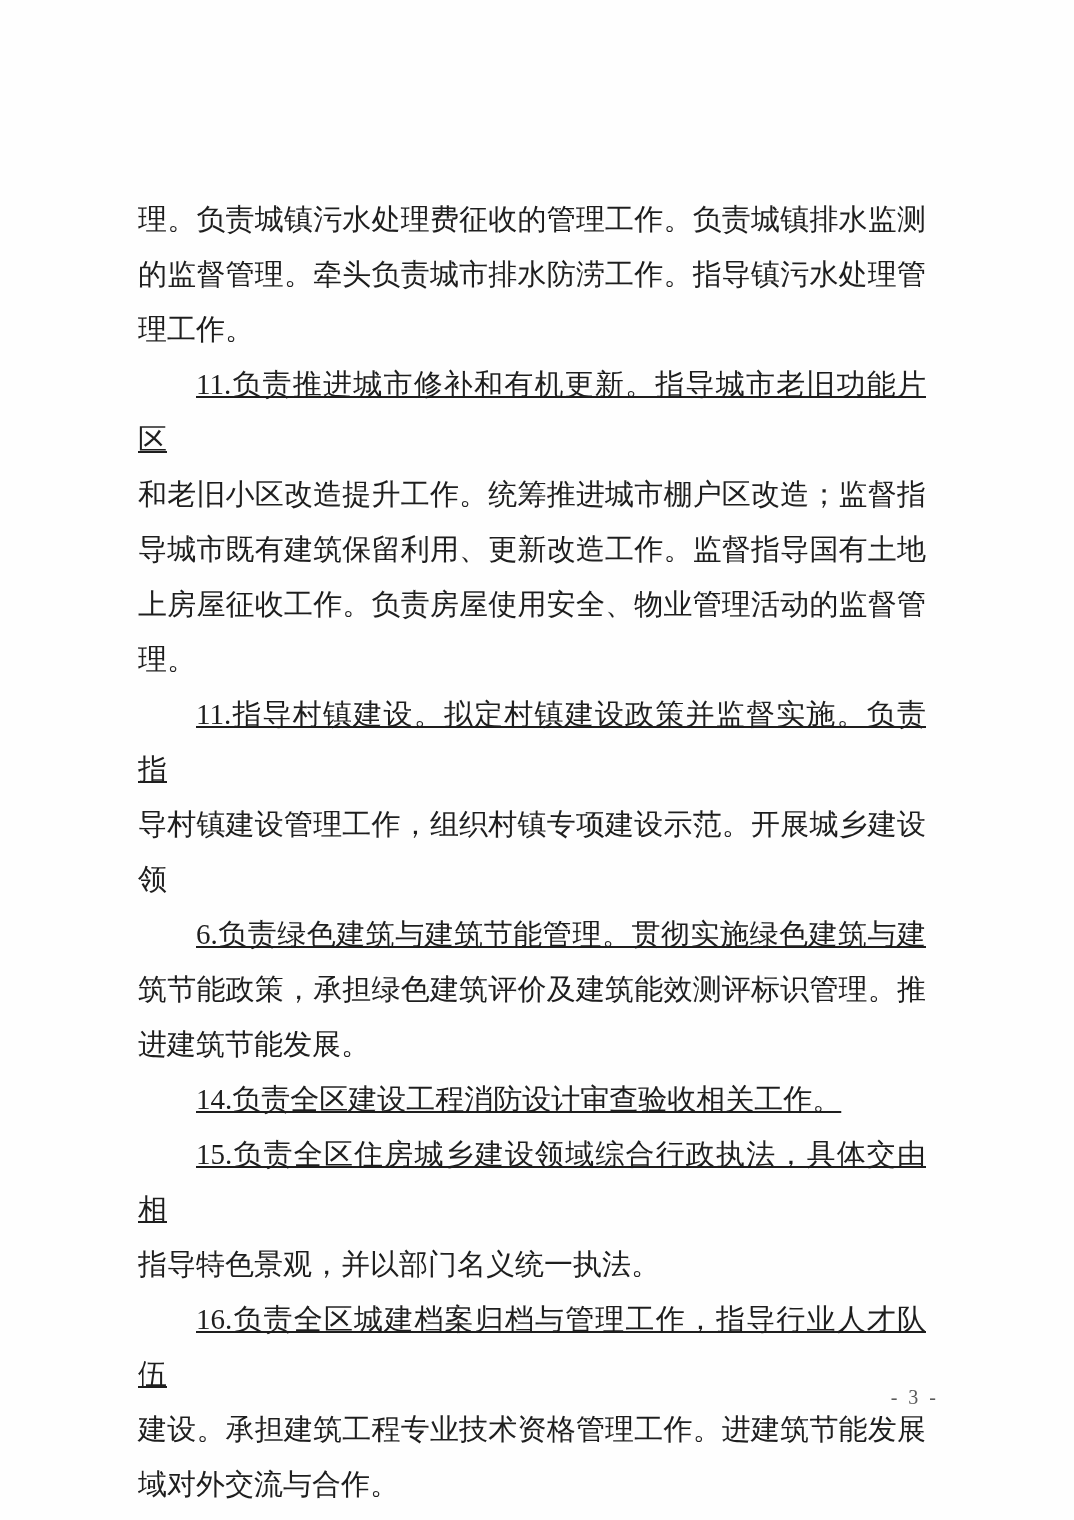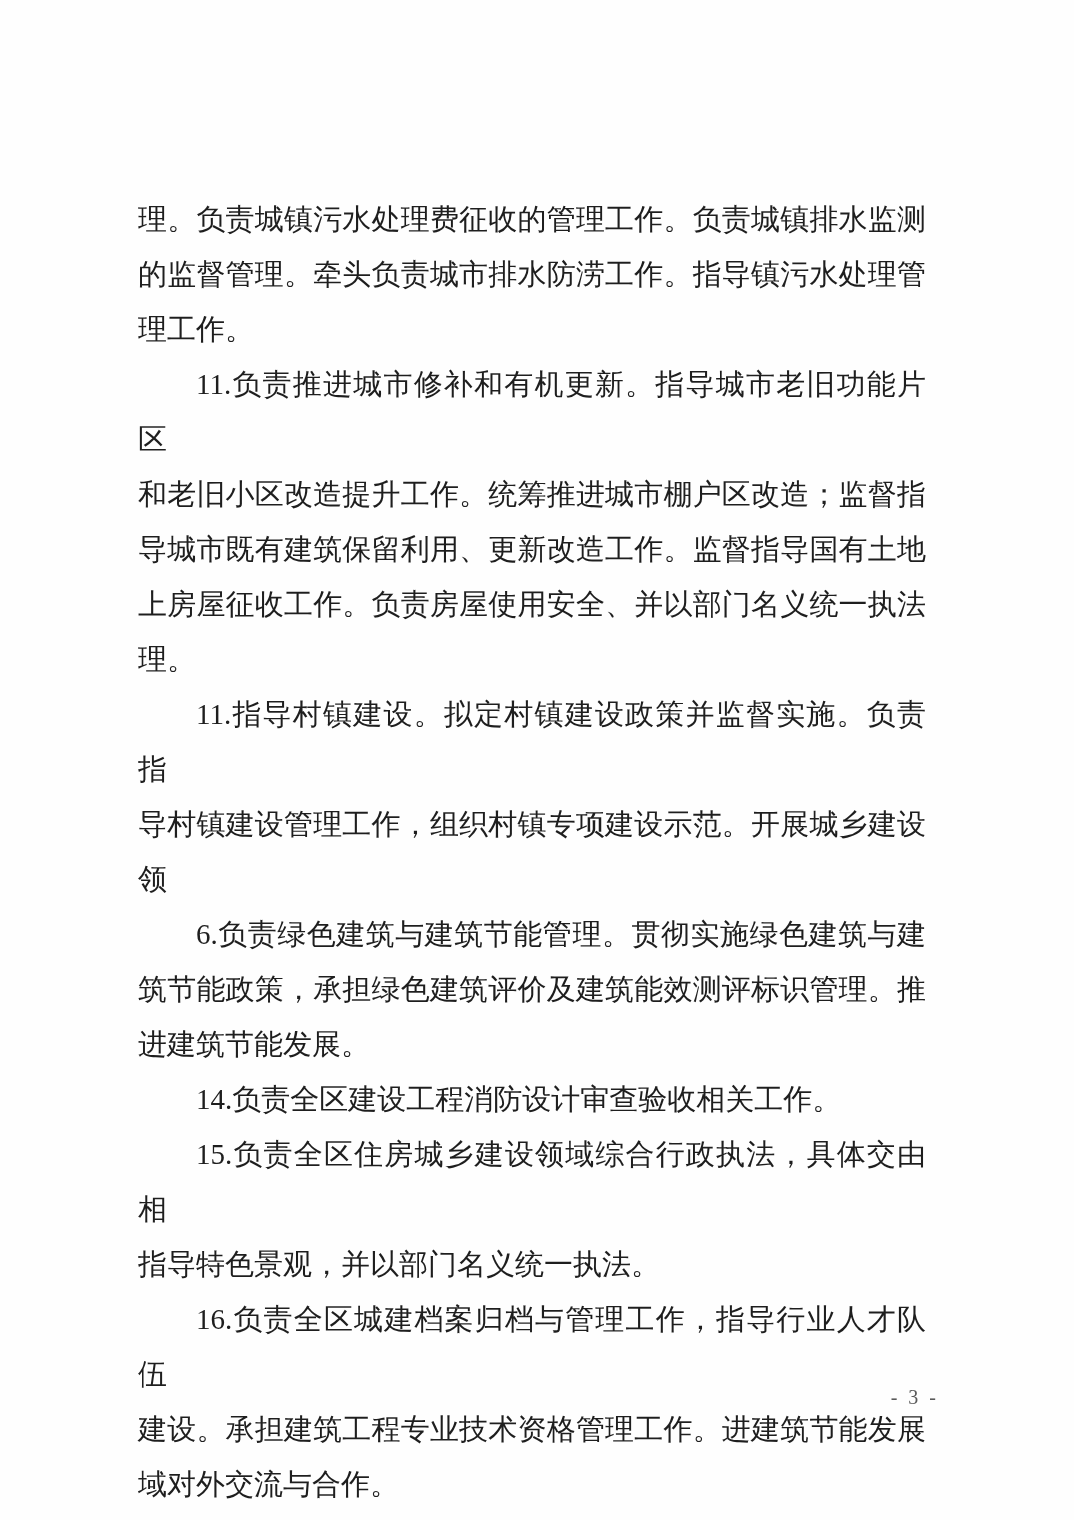--- a/index.html
+++ b/index.html
@@ -33,20 +33,21 @@
     text-align: justify;
     -webkit-text-align-last: left;
     text-align-last: left;
   }
   .line.fill {
     text-align-last: justify;
     -webkit-text-align-last: justify;
   }
   .line.indent {
     text-indent: 2em;
+    text-decoration: underline;
   }
   .footer {
     position: absolute;
     top: 1386px;
     right: 135px;
     color: #5a5a5a;
     font-size: 20px;
     letter-spacing: 3px;
     font-family: "Liberation Serif", "DejaVu Serif", serif;
   }
@@ -58,21 +59,21 @@
   <div class="text-block" id="document-body">
       <div class="para">
         <div class="line fill">理。负责城镇污水处理费征收的管理工作。负责城镇排水监测</div>
         <div class="line fill">的监督管理。牵头负责城市排水防涝工作。指导镇污水处理管</div>
         <div class="line">理工作。</div>
       </div>
       <div class="para">
         <div class="line indent fill">11.负责推进城市修补和有机更新。指导城市老旧功能片区</div>
         <div class="line fill">和老旧小区改造提升工作。统筹推进城市棚户区改造；监督指</div>
         <div class="line fill">导城市既有建筑保留利用、更新改造工作。监督指导国有土地</div>
-        <div class="line fill">上房屋征收工作。负责房屋使用安全、并以部门名义统一执法</div>
+        <div class="line fill">上房屋征收工作。负责房屋使用安全、物业管理活动的监督管</div>
         <div class="line">理。</div>
       </div>
       <div class="para">
         <div class="line indent fill">11.指导村镇建设。拟定村镇建设政策并监督实施。负责指</div>
         <div class="line fill">导村镇建设管理工作，组织村镇专项建设示范。开展城乡建设领</div>
       </div>
       <div class="para">
         <div class="line indent fill">6.负责绿色建筑与建筑节能管理。贯彻实施绿色建筑与建</div>
         <div class="line fill">筑节能政策，承担绿色建筑评价及建筑能效测评标识管理。推</div>
         <div class="line">进建筑节能发展。</div>

